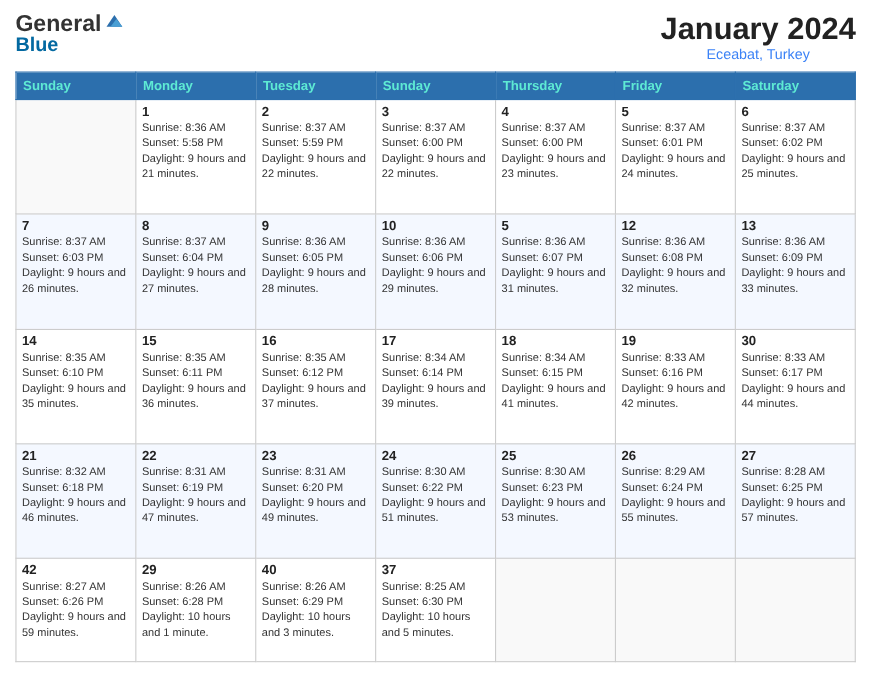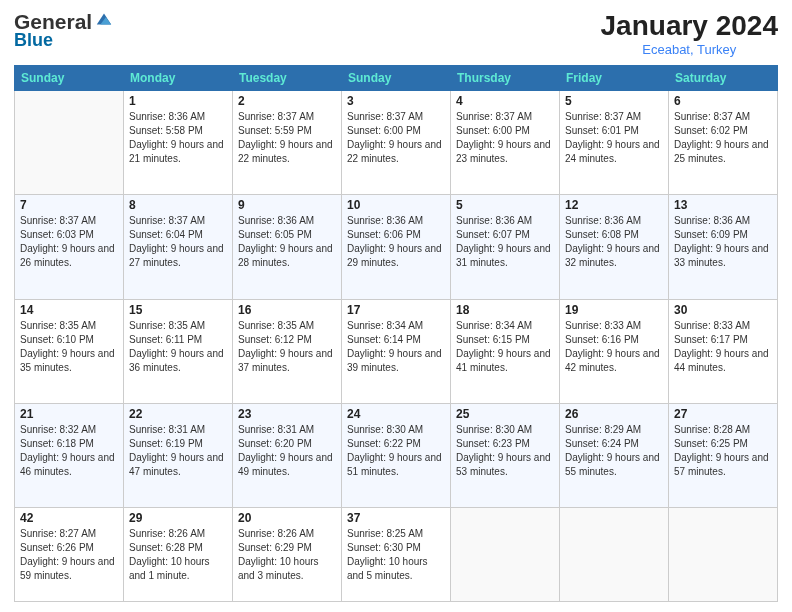--- a/index.html
+++ b/index.html
@@ -316,21 +316,21 @@
           Sunrise: 8:27 AM<br>Sunset: 6:26 PM<br>Daylight: 9 hours and 59 minutes.
         </div>
           </td>
           <td>
             <span class="day-number">29</span>
         <div class="day-info">
           Sunrise: 8:26 AM<br>Sunset: 6:28 PM<br>Daylight: 10 hours and 1 minute.
         </div>
           </td>
           <td>
-            <span class="day-number">20</span>
+            <span class="day-number">40</span>
         <div class="day-info">
           Sunrise: 8:26 AM<br>Sunset: 6:29 PM<br>Daylight: 10 hours and 3 minutes.
         </div>
           </td>
           <td>
             <span class="day-number">37</span>
         <div class="day-info">
           Sunrise: 8:25 AM<br>Sunset: 6:30 PM<br>Daylight: 10 hours and 5 minutes.
         </div>
           </td>

